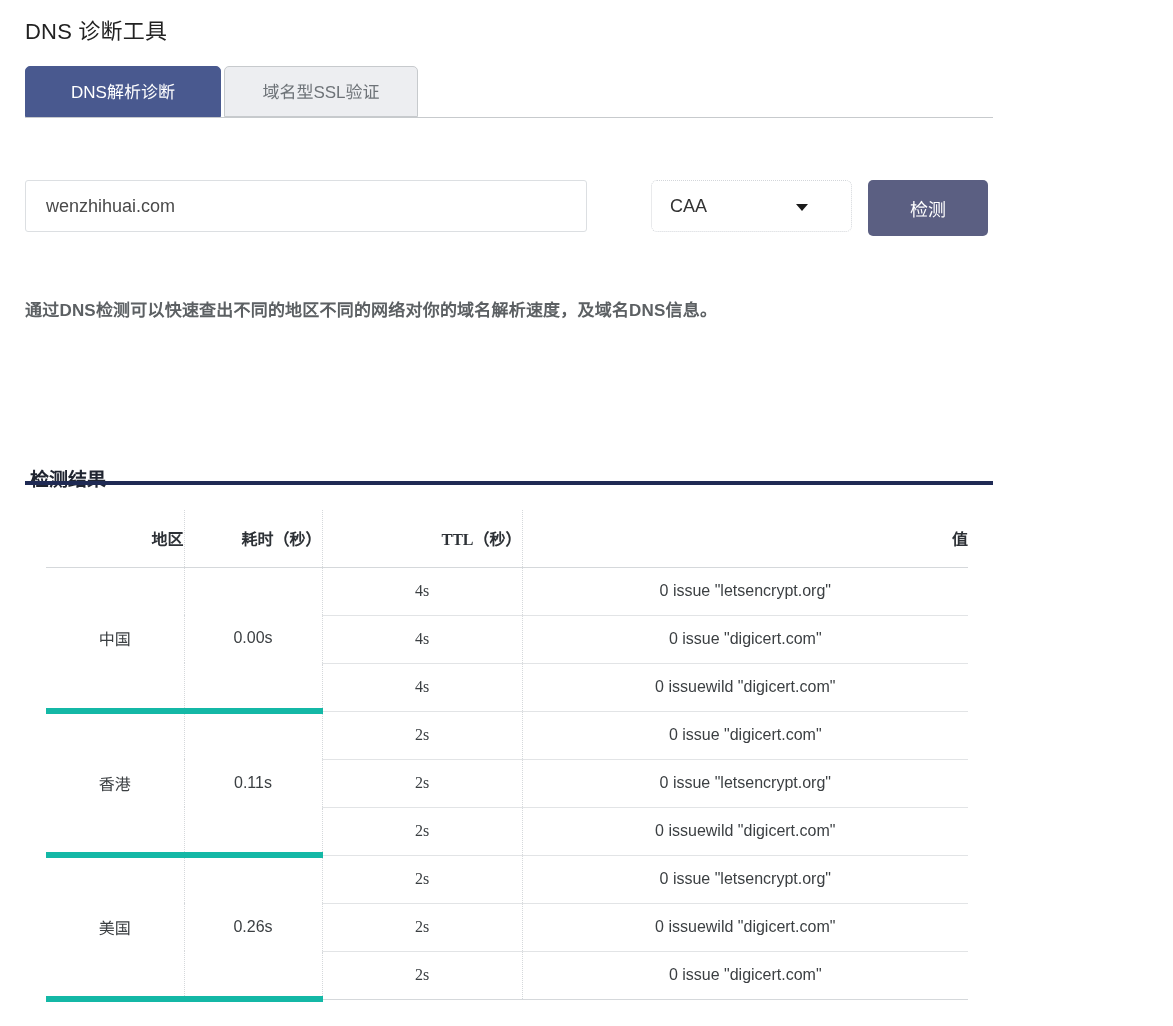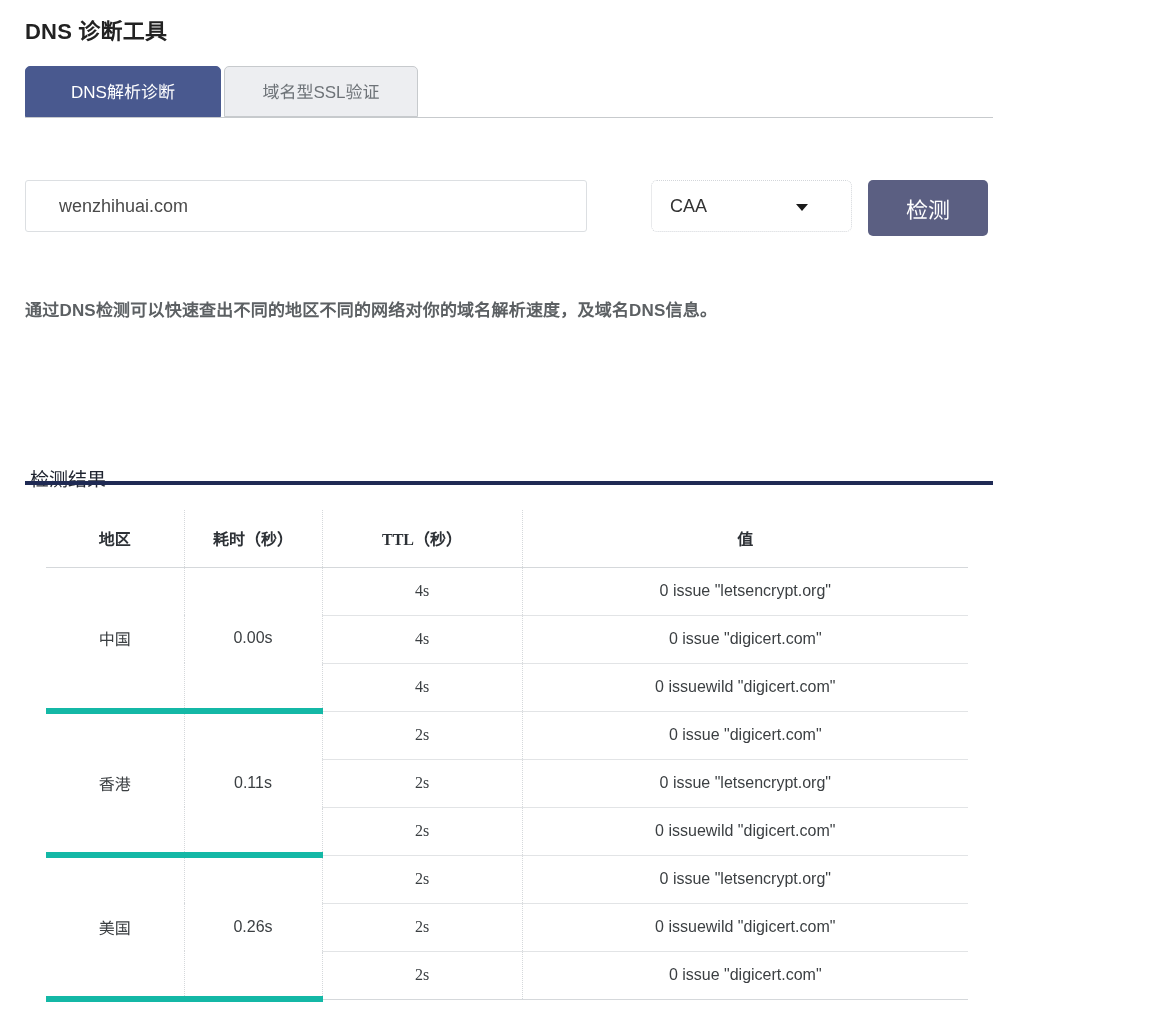--- a/index.html
+++ b/index.html
@@ -24,21 +24,21 @@
     height: 1026px;
     padding: 0;
   }
 
   
   .page-title {
     position: absolute;
     left: 25px;
     top: 2px;
     font-size: 22px;
-    font-weight: bold;
+    font-weight: normal;
     color: #222222;
     letter-spacing: 0.2px;
     line-height: 30px;
   }
 
   
   .tabbar {
     position: absolute;
     left: 25px;
     top: 66px;
@@ -81,21 +81,21 @@
     top: 180px;
     width: 968px;
     height: 56px;
   }
   .domain-input {
     position: absolute;
     left: 0;
     top: 0;
     width: 562px;
     height: 52px;
-    padding: 0 33px;
+    padding: 0 20px;
     font-family: "Liberation Sans", "DejaVu Sans", sans-serif;
     font-size: 18px;
     color: #4a4a4a;
     background: #ffffff;
     border: 1px solid #dcdfe2;
     border-radius: 3px;
     outline: none;
   }
   .record-select-wrap {
     position: absolute;
@@ -134,21 +134,21 @@
   }
   .detect-button {
     position: absolute;
     left: 843px;
     top: 0;
     width: 120px;
     height: 56px;
     background: #5b5f82;
     color: #ffffff;
     font-family: "Liberation Sans", "DejaVu Sans", sans-serif;
-    font-size: 22px;
+    font-size: 18px;
     border: none;
     border-radius: 5px;
     cursor: pointer;
   }
 
   
   .hint {
     position: absolute;
     left: 25px;
     top: 281px;
@@ -159,21 +159,21 @@
     letter-spacing: 0.2px;
     font-weight: bold;
   }
 
   
   .result-title {
     position: absolute;
     left: 30px;
     top: 448px;
     font-size: 19px;
-    font-weight: normal;
+    font-weight: bold;
     color: #1f2430;
   }
   .result-rule {
     position: absolute;
     left: 25px;
     top: 481px;
     width: 968px;
     height: 4px;
     background: #1f2a54;
   }
@@ -186,21 +186,21 @@
     width: 922px;
     border-collapse: collapse;
     font-size: 16px;
     color: #3b3f42;
   }
   .result-table th {
     font-weight: bold;
     color: #2d3136;
     font-size: 16px;
     height: 57px;
-    text-align: center;
+    text-align: right;
     border-bottom: 1px solid #d5d8db;
     border-right: 1px dotted #d5d8db;
     background: #ffffff;
     padding: 0;
   }
   .result-table th.col-value { border-right: none; }
   .result-table td {
     text-align: center;
     padding: 0;
     height: 48px;

